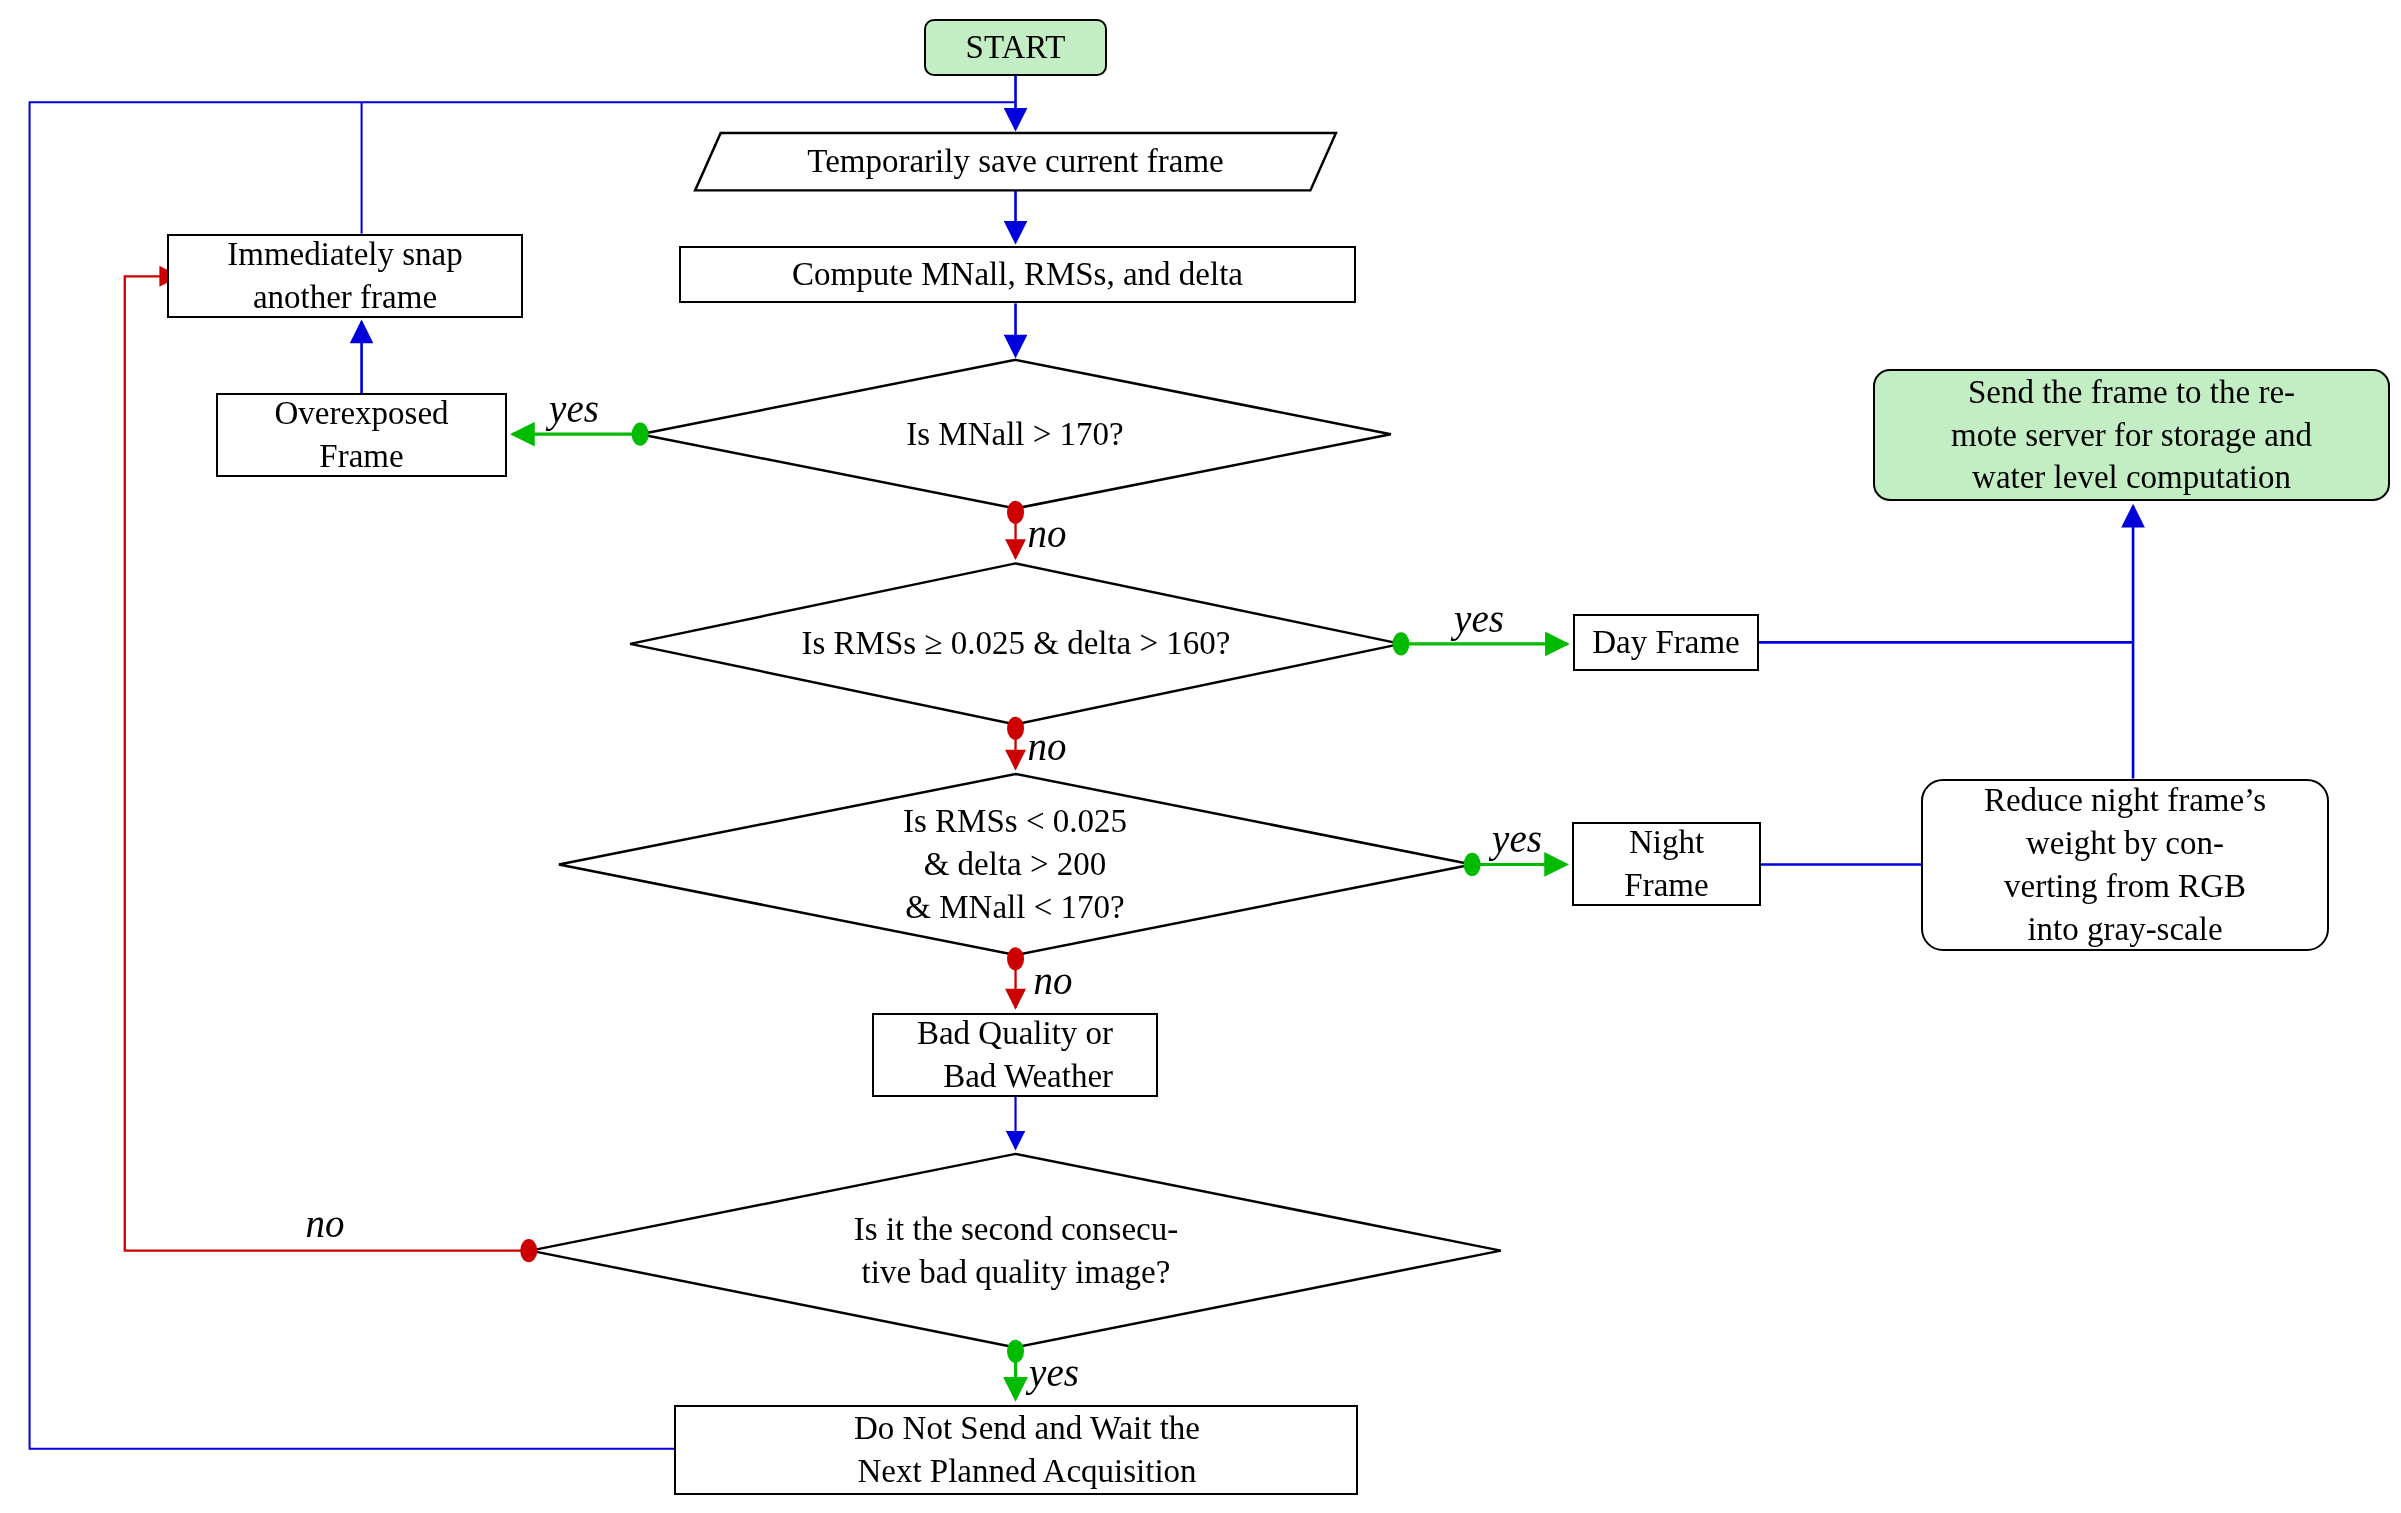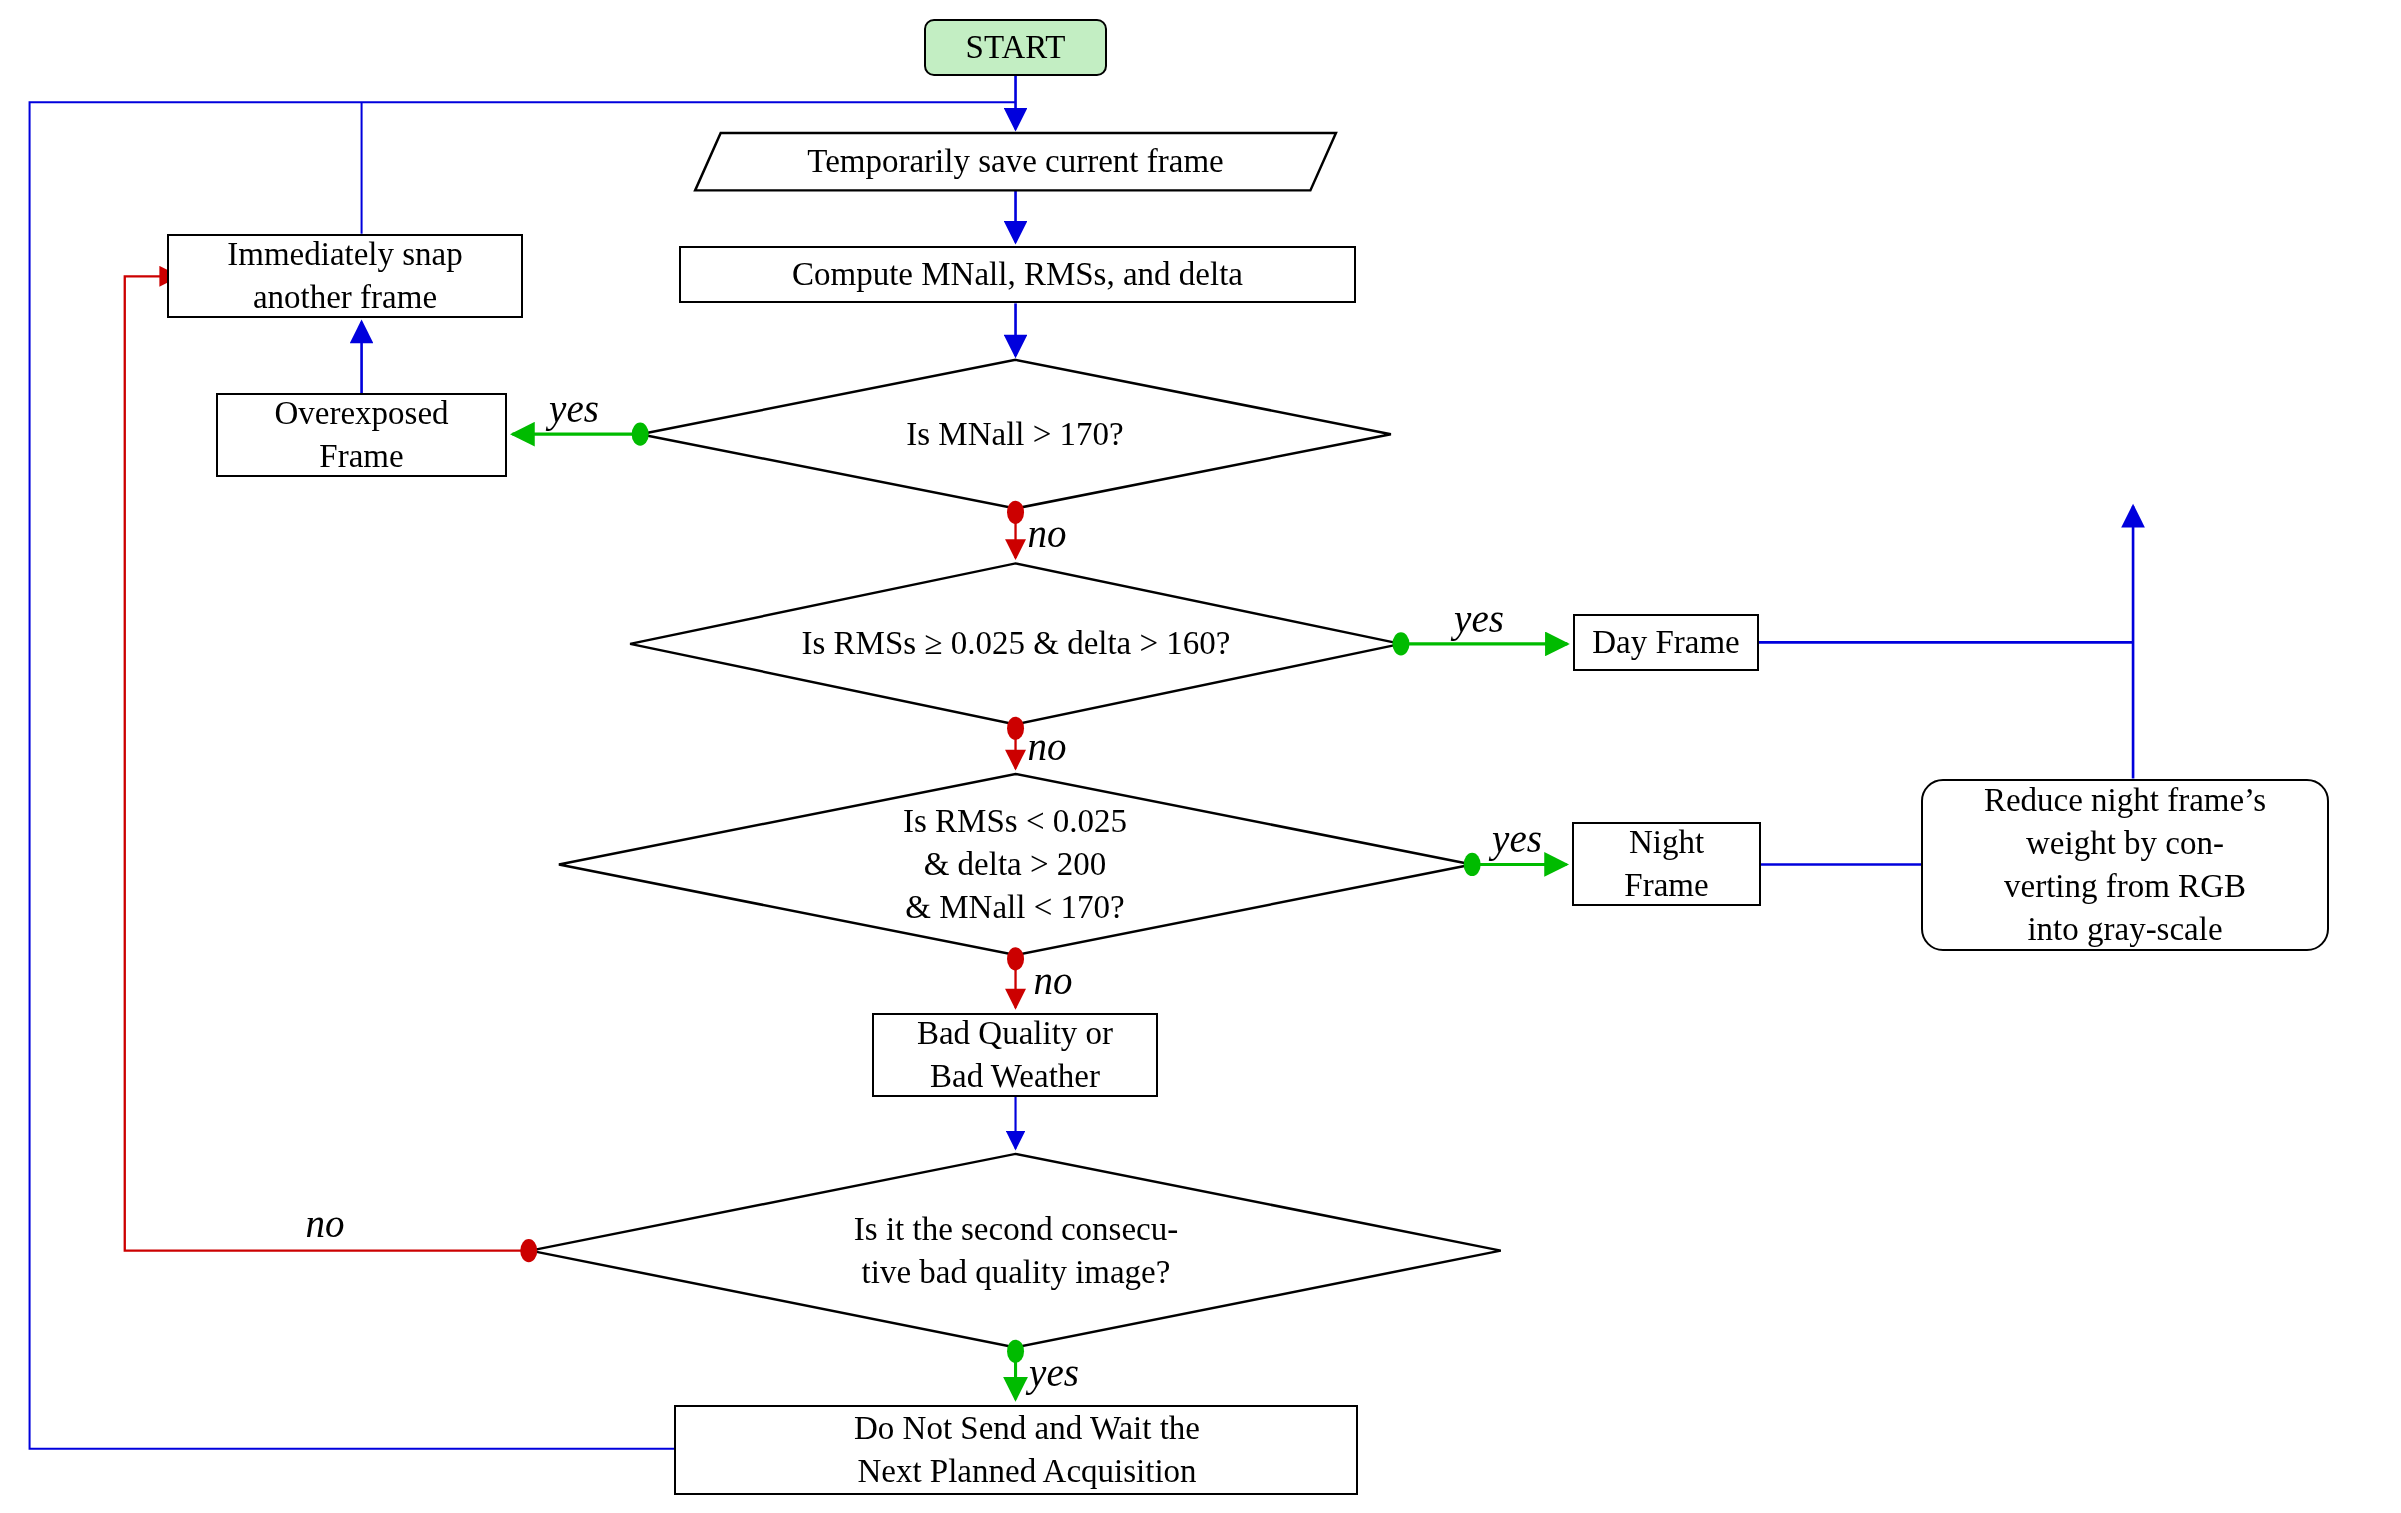--- a/index.html
+++ b/index.html
@@ -97,34 +97,37 @@
   <div class="node boxnode" style="left:216px;top:393px;width:291px;height:84px;">Overexposed
 Frame</div>
 
   <div class="node boxnode" style="left:167px;top:234px;width:356px;height:84px;">Immediately snap
 another frame</div>
 
   <div class="node plain" style="left:745px;top:605px;width:542px;height:77px;">Is RMSs ≥ 0.025 &amp; delta &gt; 160?</div>
 
   <div class="node boxnode" style="left:1573px;top:614px;width:186px;height:57px;">Day Frame</div>
 
+  <div class="node boxnode terminal rounded-lg" style="left:1873px;top:369px;width:517px;height:132px;">Send the frame to the re-
+mote server for storage and
+water level computation</div>
 
   <div class="node plain" style="left:783px;top:797px;width:464px;height:135px;">Is RMSs &lt; 0.025
 &amp; delta &gt; 200
 &amp; MNall &lt; 170?</div>
 
   <div class="node boxnode" style="left:1572px;top:822px;width:189px;height:84px;">Night
 Frame</div>
 
   <div class="node boxnode" style="left:1921px;top:779px;width:408px;height:172px;border-radius:22px;">Reduce night frame’s
 weight by con-
 verting from RGB
 into gray-scale</div>
 
-  <div class="node boxnode" style="left:872px;top:1013px;width:286px;height:84px;">Bad Quality or
+  <div class="node boxnode" style="left:872px;top:1013px;width:286px;height:84px;text-align:right;">Bad Quality or
 Bad Weather</div>
 
   <div class="node plain" style="left:745px;top:1197px;width:542px;height:108px;">Is it the second consecu-
 tive bad quality image?</div>
 
   <div class="node boxnode" style="left:674px;top:1405px;width:684px;height:90px;padding-left:22px;">Do Not Send and Wait the
 Next Planned Acquisition</div>
 
   <div class="edge-label" style="left:574px;top:408px;">yes</div>
   <div class="edge-label" style="left:1047px;top:533px;">no</div>

